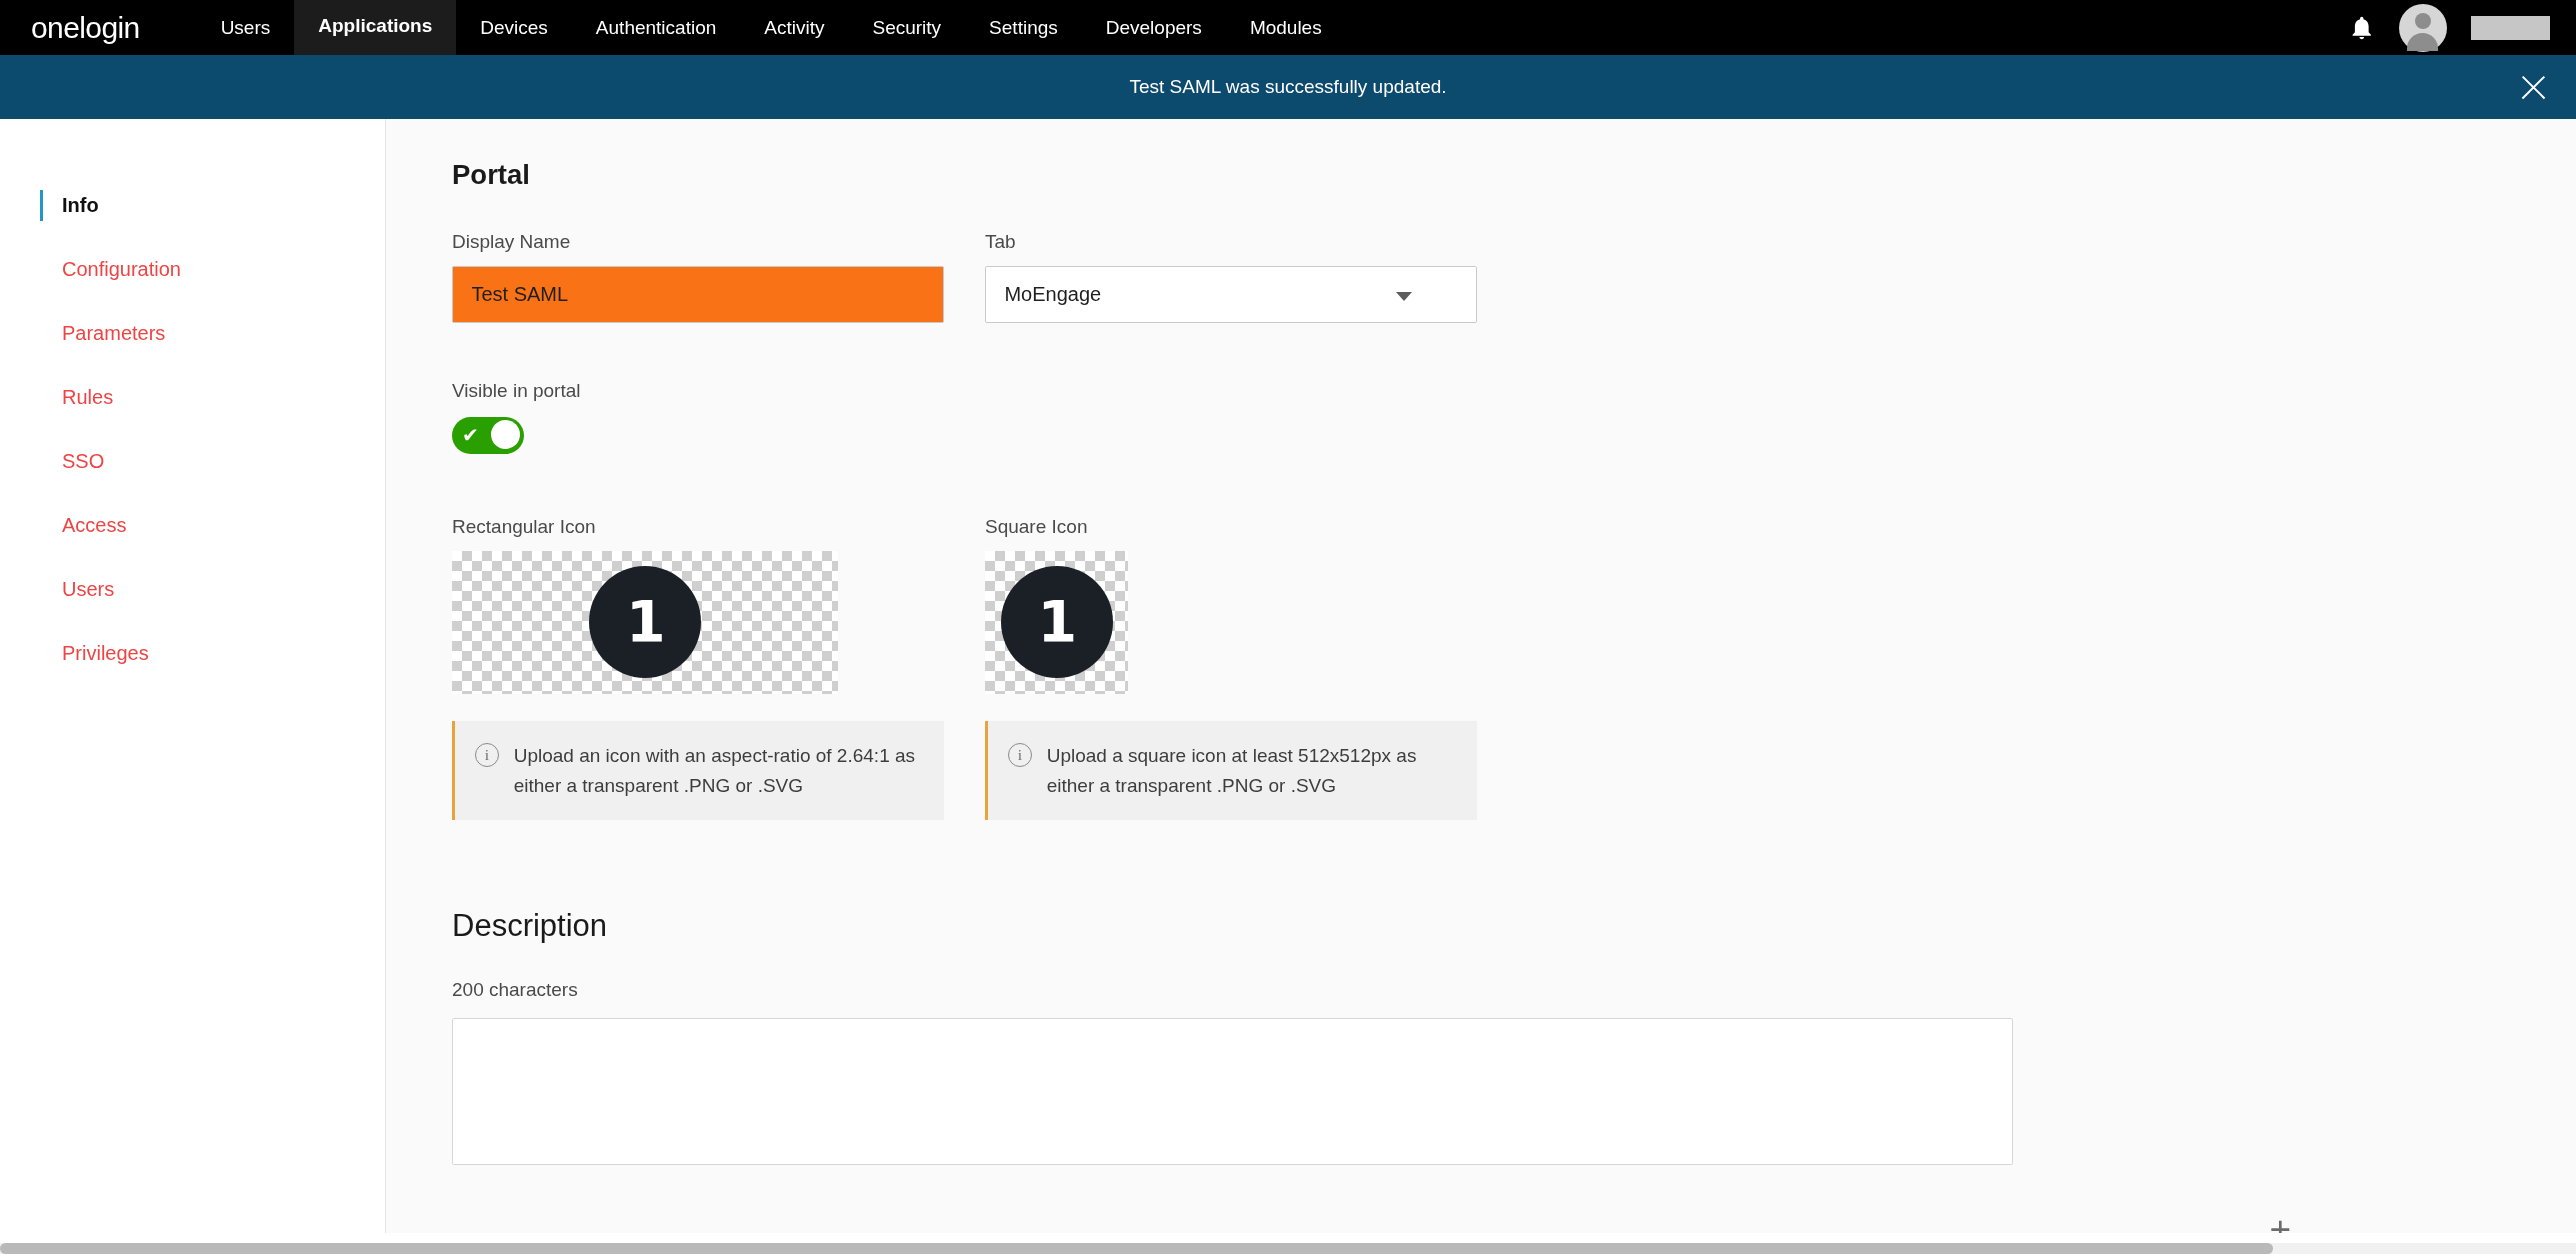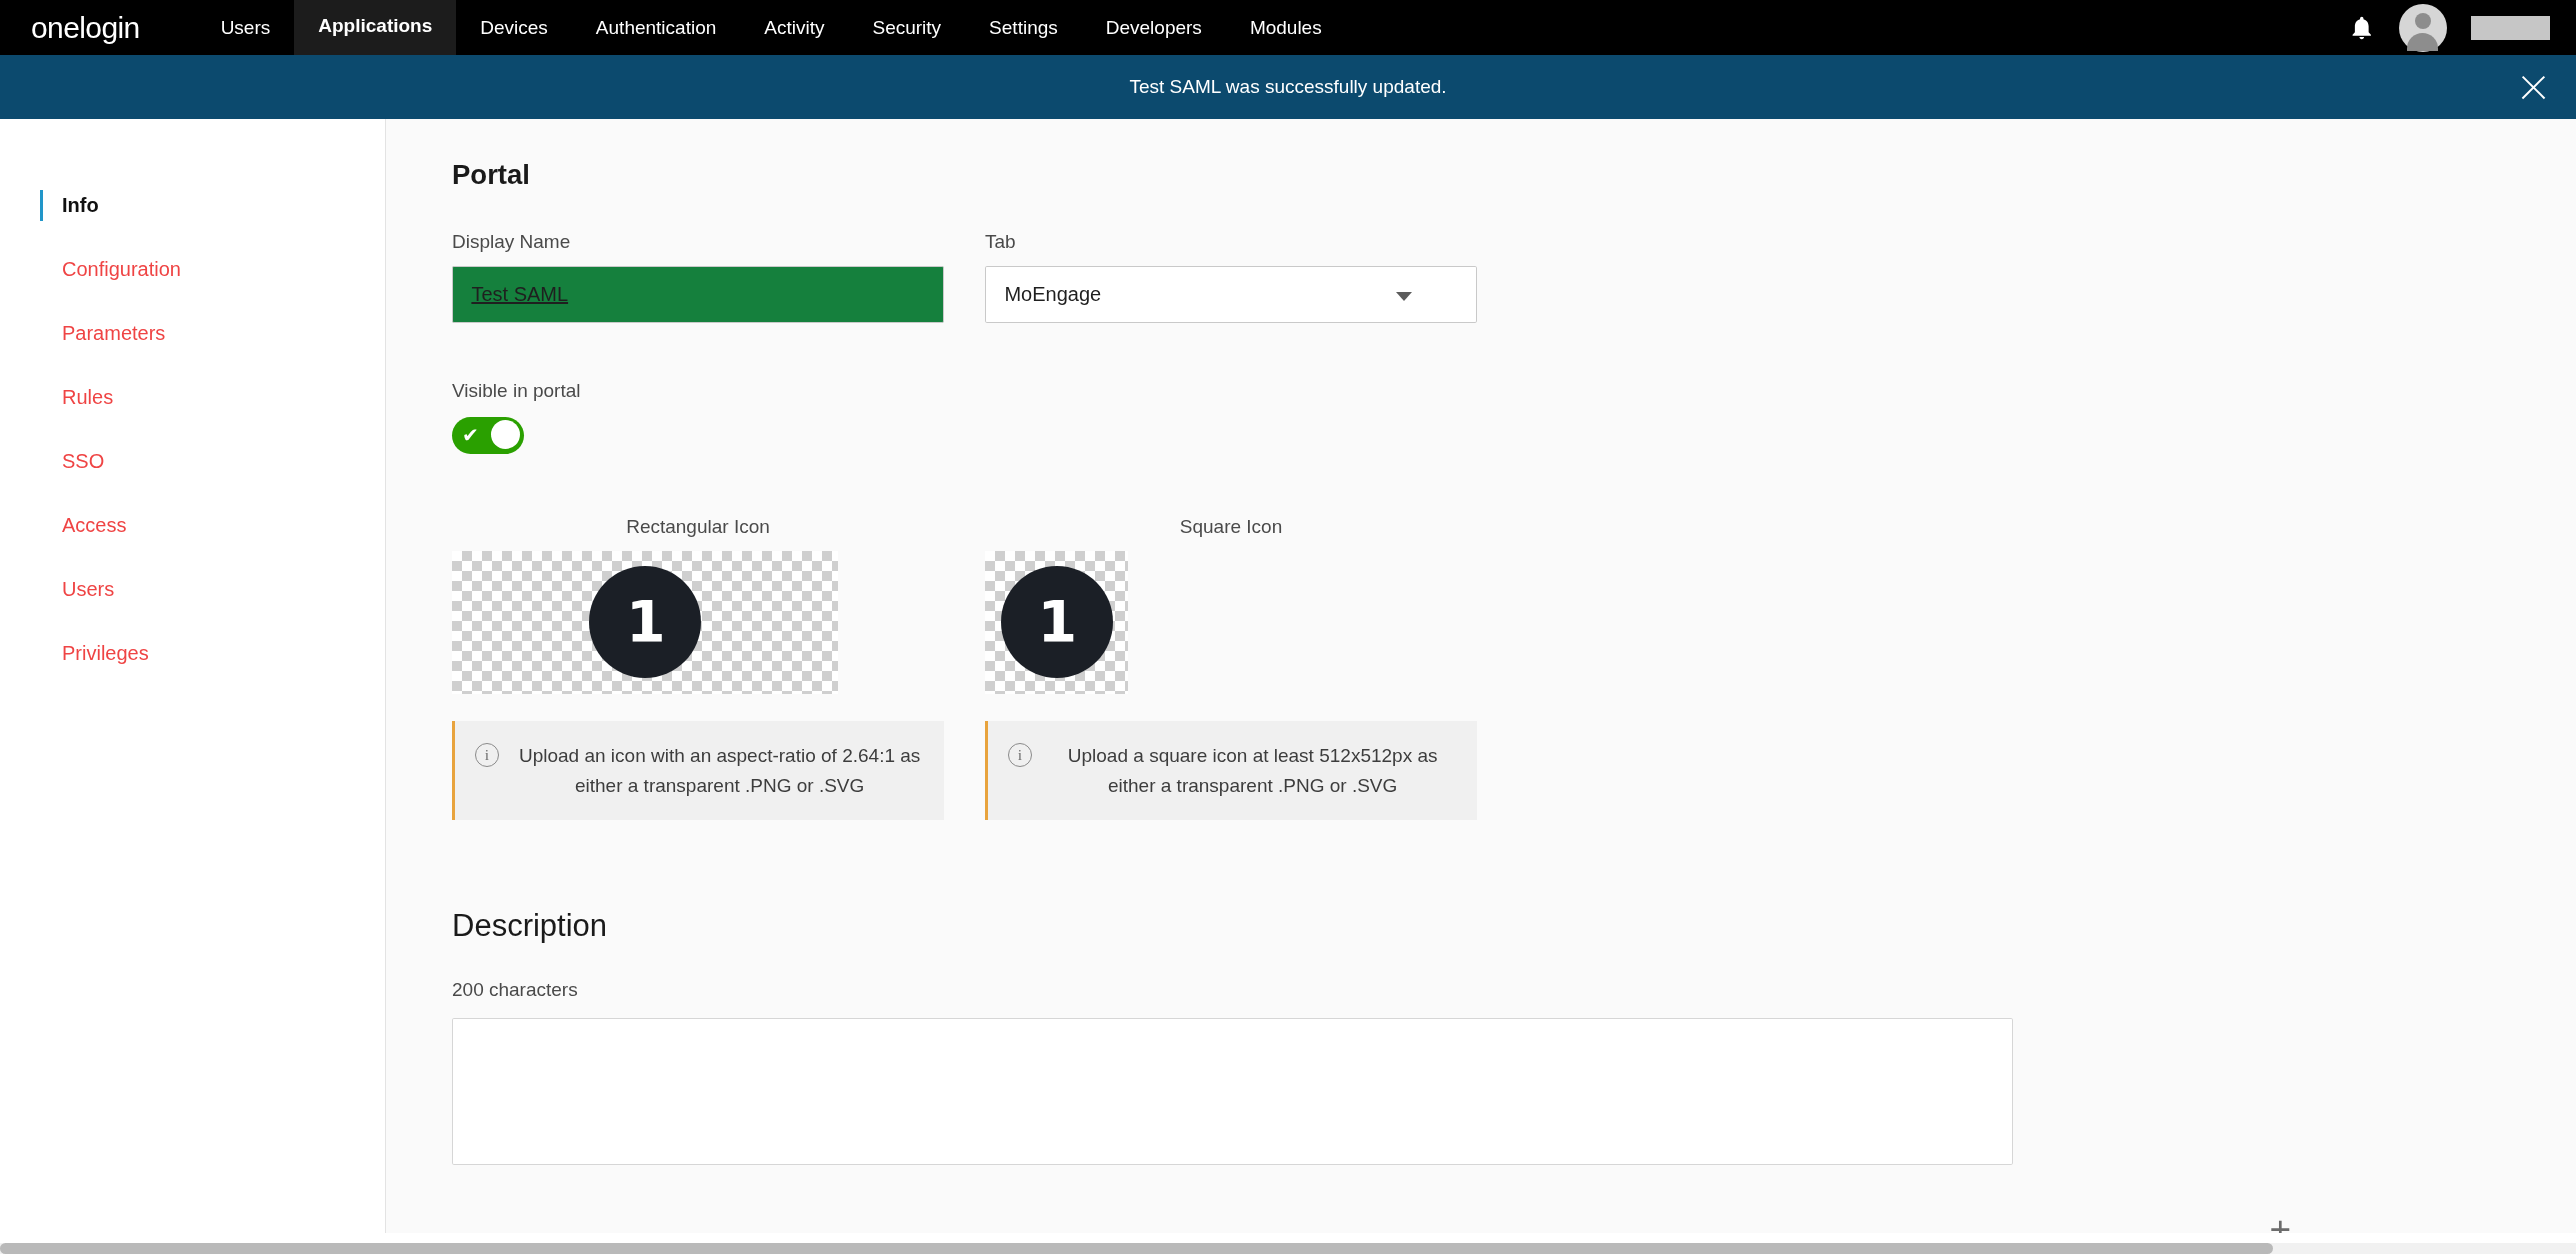--- a/index.html
+++ b/index.html
@@ -171,28 +171,27 @@
   .flabel {
     font-size: 19px;
     color: #4a4a4a;
     margin-bottom: 13px;
     display: block;
   }
   .textinput {
     width: 492px;
     height: 57px;
     border: 0.9px solid #c9c9c9;
-    background: #15803d;
+    background: #f97316;
     border-radius: 1.8px;
     font-size: 20px;
     color: #1f1f1f;
     padding: 0 18.4px;
     font-family: "Liberation Sans", sans-serif;
     outline: none;
-    text-decoration: underline;
   }
   .selectwrap {
     width: 447px; height: 57px;
     position: relative;
   }
   .selectbox {
     width: 492px; height: 57px;
     border: 0.9px solid #c9c9c9;
     background: #ffffff;
     border-radius: 1.8px;
@@ -229,21 +228,21 @@
   }
   .toggle .knob {
     position: absolute;
     right: 3.7px; top: 3.7px;
     width: 29px; height: 29px;
     border-radius: 50%;
     background: #ffffff;
   }
 
   .icons-row { display: flex; gap: 41px; margin-top: 62px; }
-  .icon-col { width: 492px; text-align: center; }
+  .icon-col { width: 492px; }
   .checker {
     margin-top: 13px;
     height: 143px;
     background-image:
       linear-gradient(45deg, #cfcfcf 25%, transparent 25%, transparent 75%, #cfcfcf 75%, #cfcfcf),
       linear-gradient(45deg, #cfcfcf 25%, transparent 25%, transparent 75%, #cfcfcf 75%, #cfcfcf);
     background-size: 20px 20px;
     background-position: 0 0, 10px 10px;
     background-color: #ffffff;
     display: flex; align-items: center; justify-content: center;

